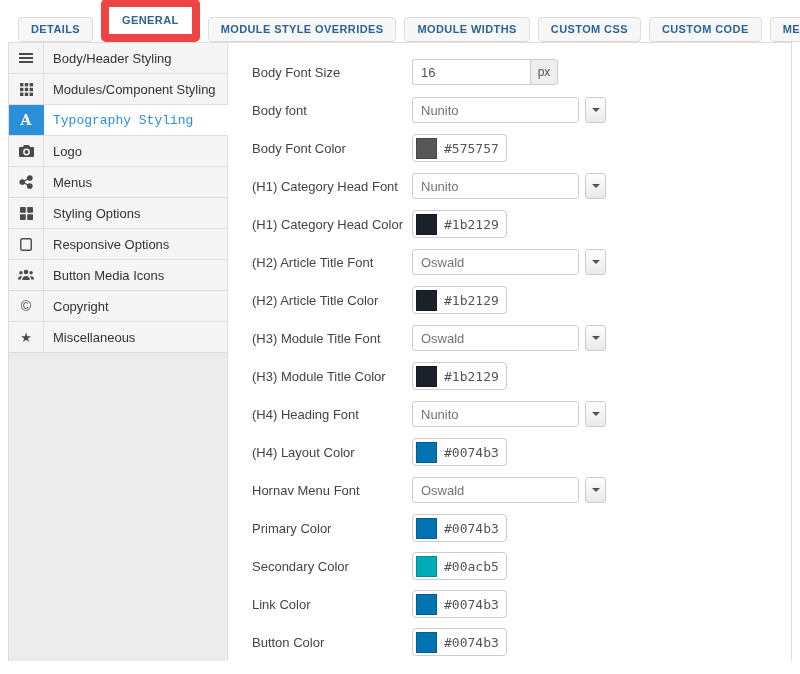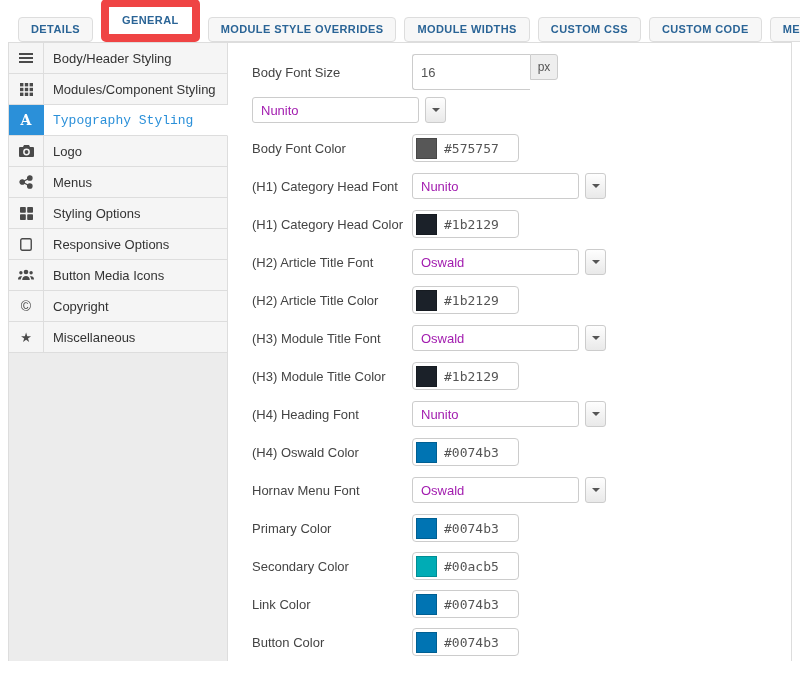--- a/index.html
+++ b/index.html
@@ -53,49 +53,49 @@
   .side-filler{flex:1;background:#ececec;border-right:1px solid #ddd;}
   .glyph{font-size:14px;line-height:1;}
   .glyph.a{font-family:"DejaVu Serif",serif;font-weight:bold;font-size:14px;}
   .glyph.star{font-size:13px;}
   
   .form{flex:1;padding:16px 0 0 24px;background:#fff;box-sizing:border-box;}
   .frow{display:flex;align-items:center;height:26px;margin-bottom:12px;}
   .flabel{width:160px;flex-shrink:0;font-size:13px;color:#444;}
   .input-group{display:flex;}
   .tinput{
-    width:118px;height:36px;box-sizing:border-box;
+    width:118px;height:26px;box-sizing:border-box;
     border:1px solid #ccc;border-radius:3px 0 0 3px;border-right:none;
     padding:0 8px;font-size:13px;color:#555;outline:none;
     font-family:"Liberation Sans",sans-serif;
   }
   .addon{
     width:28px;height:26px;box-sizing:border-box;
     border:1px solid #ccc;background:#eee;border-radius:0 3px 3px 0;
     display:flex;align-items:center;justify-content:center;
     font-size:12px;color:#555;
   }
   .selgroup{display:flex;gap:6px;}
   .selfield{
     width:167px;height:26px;box-sizing:border-box;background:#fff;
     border:1px solid #ccc;border-radius:3px;
     display:flex;align-items:center;padding-left:8px;
-    font-size:13px;color:#a21caf;cursor:default;
+    font-size:13px;color:#737373;cursor:default;
   }
   .seltoggle{
     width:21px;height:26px;box-sizing:border-box;
     border:1px solid #ccc;border-radius:3px;
     background:linear-gradient(#fefefe,#e9e9e9);
     display:flex;align-items:center;justify-content:center;cursor:pointer;padding:0;
   }
   .caret{width:0;height:0;border-left:4px solid transparent;border-right:4px solid transparent;border-top:4px solid #555;}
   .colorbox{
     display:inline-flex;align-items:center;height:28px;box-sizing:border-box;
     border:1px solid #ccc;border-radius:4px;background:#fff;
-    padding:0 19px 0 3px;cursor:pointer;
+    padding:0 7px 0 3px;cursor:pointer;
   }
   .swatch{width:21px;height:21px;margin-right:7px;border:1px solid rgba(0,0,0,.18);box-sizing:border-box;}
   .hex{font-family:"DejaVu Sans Mono",monospace;font-size:13px;color:#555;}
   svg{display:block;}
 </style>
 </head>
 <body>
 
 <div class="tabbar">
   <button class="tab">DETAILS</button>
@@ -234,20 +234,21 @@
 
     <div class="frow">
       <label class="flabel">Body Font Size</label>
       <div class="input-group">
         <input class="tinput" value="16" style="">
         <span class="addon">px</span>
       </div>
     </div>
 
     <div class="frow">
+      <label class="flabel">Body font</label>
       <div class="selgroup">
         <div class="selfield">Nunito</div>
         <button class="seltoggle">
             <span class="caret"></span>
           </button>
       </div>
     </div>
 
     <div class="frow">
       <label class="flabel">Body Font Color</label>
@@ -315,21 +316,21 @@
       <label class="flabel">(H4) Heading Font</label>
       <div class="selgroup">
         <div class="selfield">Nunito</div>
         <button class="seltoggle">
             <span class="caret"></span>
           </button>
       </div>
     </div>
 
     <div class="frow">
-      <label class="flabel">(H4) Oswald Color</label>
+      <label class="flabel">(H4) Layout Color</label>
       <div class="colorbox">
         <span class="swatch" style="background-color: rgb(0, 116, 179);"></span>
         <span class="hex">#0074b3</span>
       </div>
     </div>
 
     <div class="frow">
       <label class="flabel">Hornav Menu Font</label>
       <div class="selgroup">
         <div class="selfield">Oswald</div>

